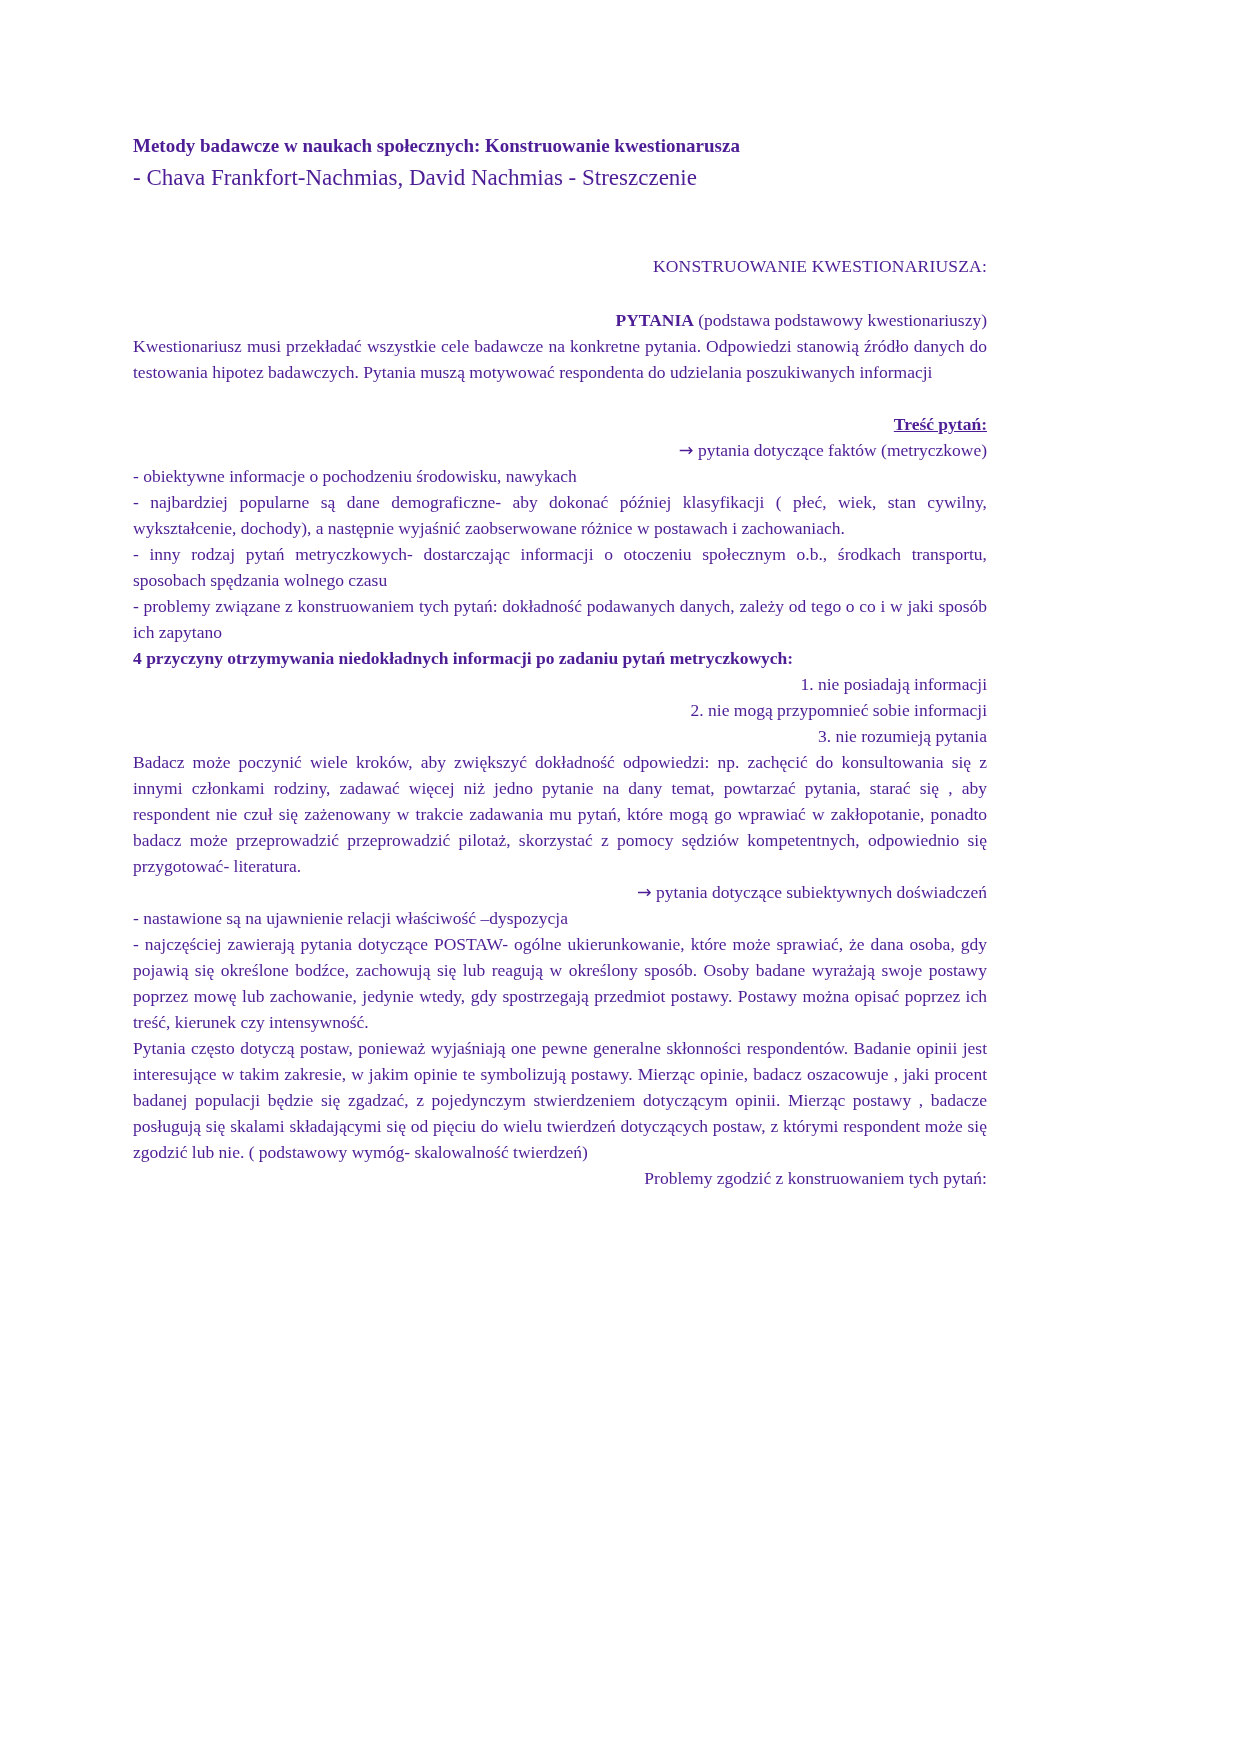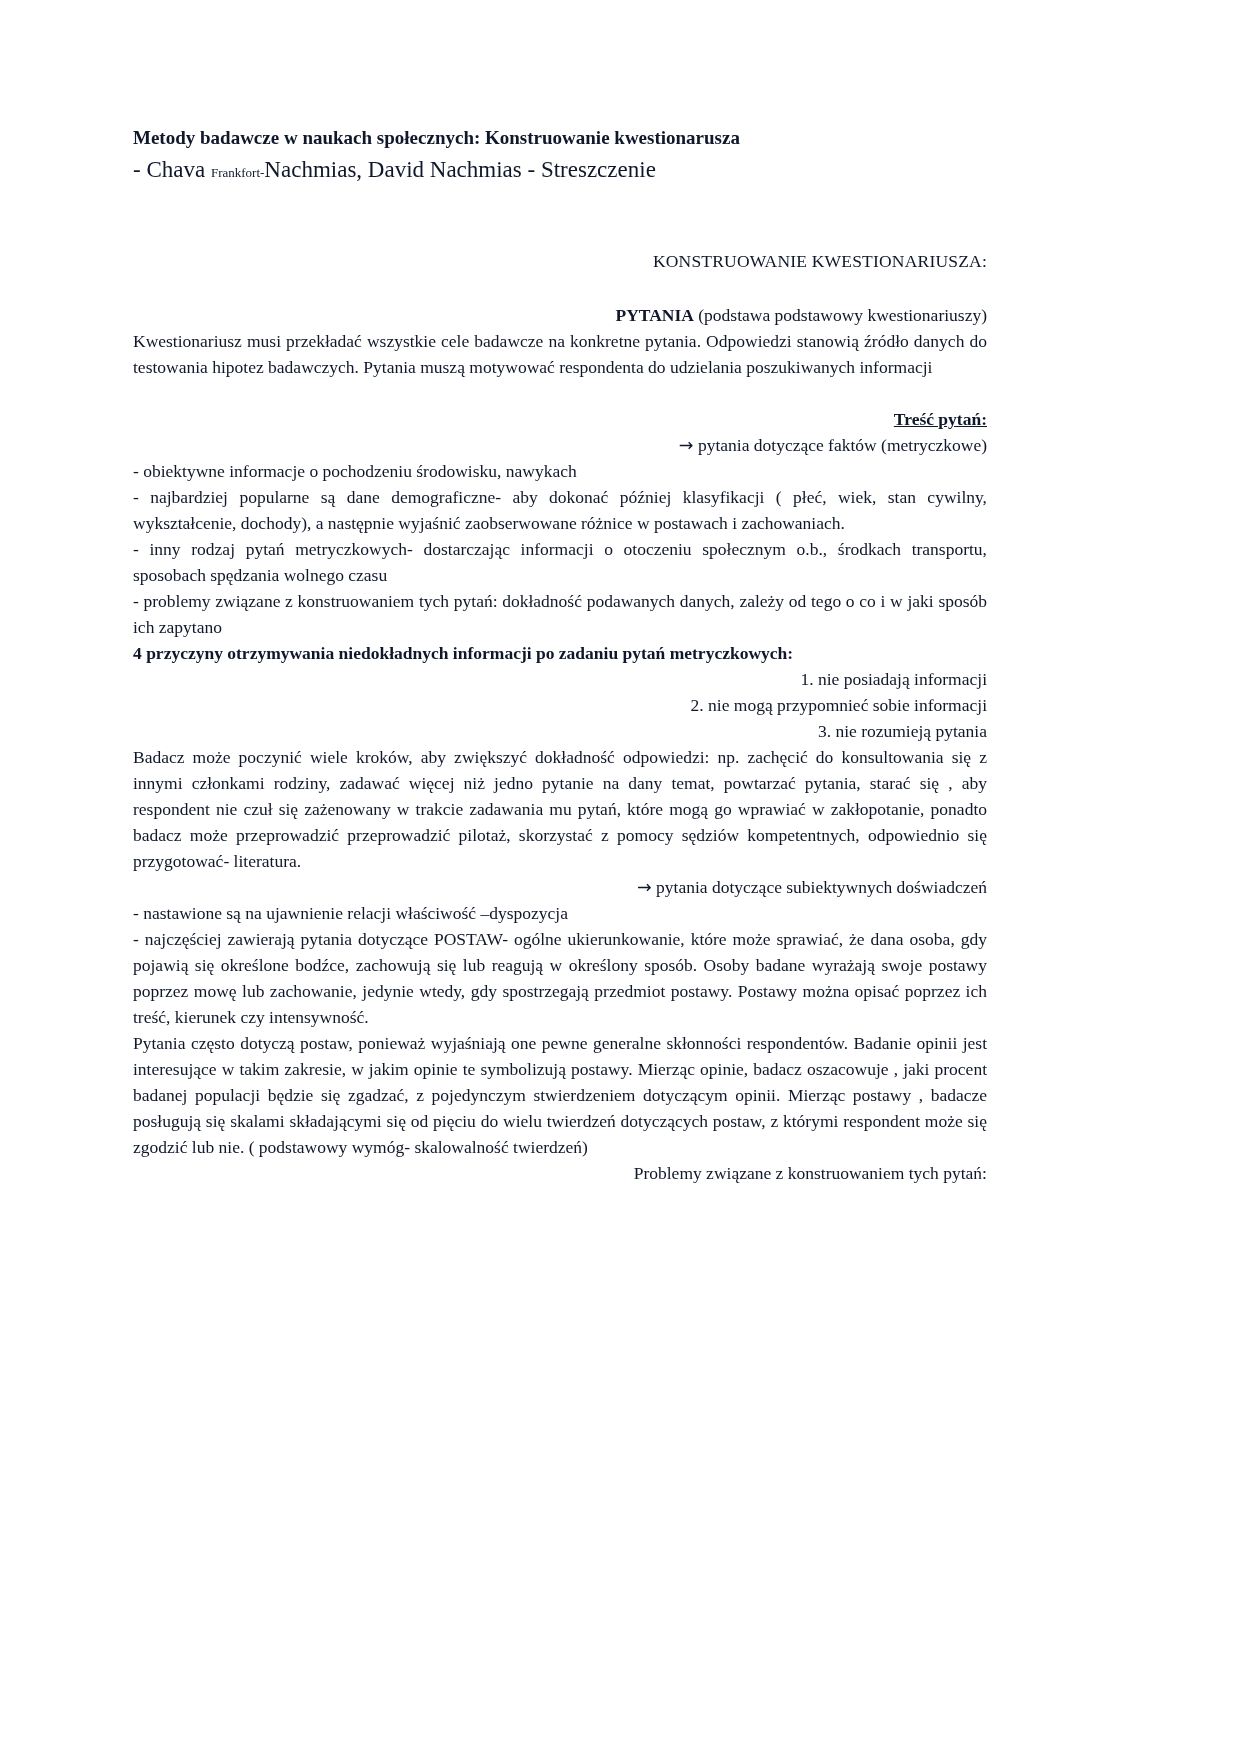--- a/index.html
+++ b/index.html
@@ -7,44 +7,44 @@
   .page {
     position: relative;
     width: 1240px;
     height: 1754px;
     background: #ffffff;
     overflow: hidden;
   }
   .content {
     position: absolute;
     left: 133px;
-    top: 120px;
+    top: 128px;
     width: 854px;
     font-family: "Liberation Serif", "DejaVu Serif", serif;
     font-size: 17.5px;
     line-height: 26px;
-    color: #0f172a;
+    color: #4c1d95;
   }
   h1 {
     margin: 0 0 58px 0;
     font-weight: normal;
     padding: 0;
   }
   .t1 {
     font-weight: bold;
     font-size: 19px;
     line-height: 30px;
     display: inline-block;
   }
   .t2 {
     font-size: 23px;
     line-height: 34px;
     display: inline-block;
   }
-  .t2-small { font-size: 13px; }
+  .t2-small { font-size: 23px; }
   p { margin: 0; padding: 0; }
   .caps-heading { margin: 0 0 28px 0; letter-spacing: 0.2px; }
   .para { text-align: justify; }
   .line { text-align: right; }
   .bold { font-weight: bold; }
   .tresc { margin-top: 26px; text-decoration: underline; }
   .underline { }
   .arrow { font-family: "DejaVu Sans", sans-serif; }
 </style>
 </head>
@@ -81,16 +81,16 @@
 
     <p class="para">Badacz może poczynić wiele kroków, aby zwiększyć dokładność odpowiedzi: np. zachęcić do konsultowania się z innymi członkami rodziny, zadawać więcej niż jedno pytanie na dany temat, powtarzać pytania, starać się , aby respondent nie czuł się zażenowany w trakcie zadawania mu pytań, które mogą go wprawiać w zakłopotanie, ponadto badacz może przeprowadzić przeprowadzić pilotaż, skorzystać z pomocy sędziów kompetentnych, odpowiednio się przygotować- literatura.</p>
 
     <p class="line"><span class="arrow">→</span> <span class="underline">pytania dotyczące subiektywnych doświadczeń</span></p>
 
     <p class="para">- nastawione są na ujawnienie relacji właściwość –dyspozycja</p>
     <p class="para">- najczęściej zawierają pytania dotyczące POSTAW- ogólne ukierunkowanie, które może sprawiać, że dana osoba, gdy pojawią się określone bodźce, zachowują się lub reagują w określony sposób. Osoby badane wyrażają swoje postawy poprzez mowę lub zachowanie, jedynie wtedy, gdy spostrzegają przedmiot postawy. Postawy można opisać poprzez ich treść, kierunek czy intensywność.</p>
 
     <p class="para">Pytania często dotyczą postaw, ponieważ wyjaśniają one pewne generalne skłonności respondentów. Badanie opinii jest interesujące w takim zakresie, w jakim opinie te symbolizują postawy. Mierząc opinie, badacz oszacowuje , jaki procent badanej populacji będzie się zgadzać, z pojedynczym stwierdzeniem dotyczącym opinii. Mierząc postawy , badacze posługują się skalami składającymi się od pięciu do wielu twierdzeń dotyczących postaw, z którymi respondent może się zgodzić lub nie. ( podstawowy wymóg- skalowalność twierdzeń)</p>
 
-    <p class="line">Problemy związane z konstruowaniem tych pytań:</p>
+    <p class="line">Problemy zgodzić z konstruowaniem tych pytań:</p>
 
   </div>
 </div>
 
 </body></html>

